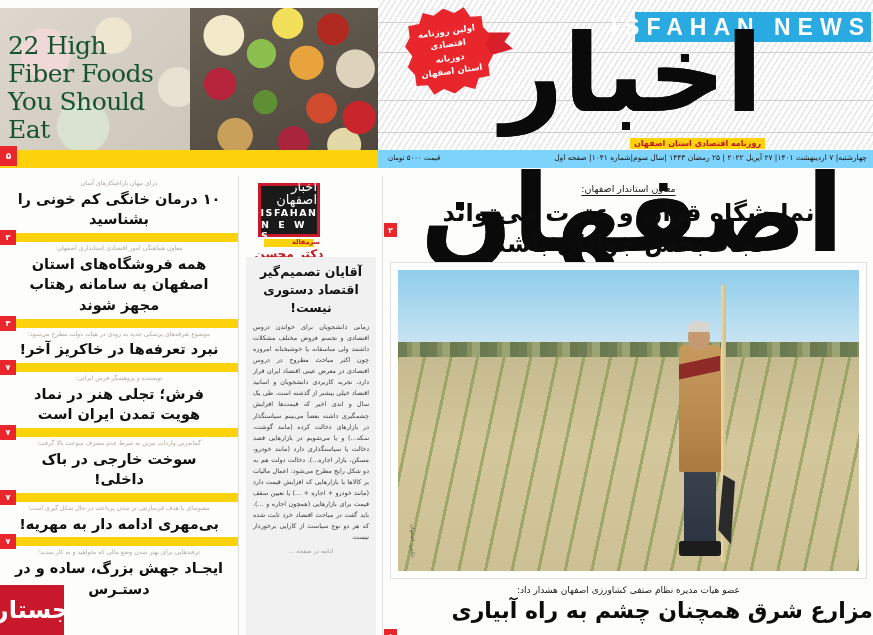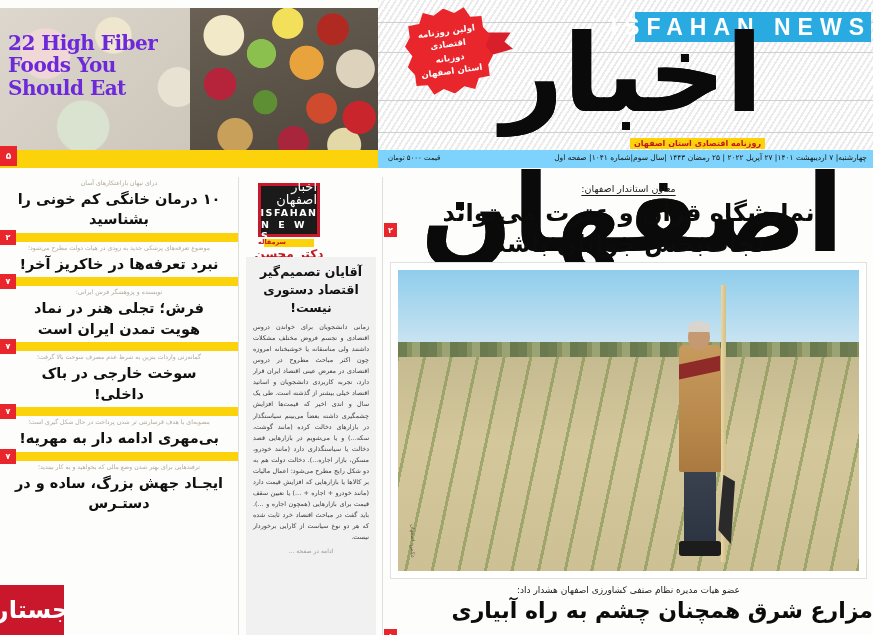--- a/index.html
+++ b/index.html
@@ -46,22 +46,22 @@
       radial-gradient(circle at 70% 66%, #d04b2d 0 9%, transparent 9.5%),
       radial-gradient(circle at 90% 72%, #c8262c 0 8%, transparent 8.5%),
       radial-gradient(circle at 24% 84%, #c9a05a 0 9%, transparent 9.5%),
       radial-gradient(circle at 55% 88%, #a8253b 0 9%, transparent 9.5%),
       radial-gradient(circle at 82% 90%, #e3d9a8 0 8%, transparent 8.5%),
       linear-gradient(160deg, #6a6054, #4d463c);
   }
   .promo-title {
     position: absolute; left: 8px; top: 24px; width: 165px;
     font-family: "DejaVu Serif", "Liberation Serif", serif;
-    font-weight: 700; font-size: 20px; line-height: 1.12;
-    color: #6d28d9; letter-spacing: -0.5px;
+    font-weight: 400; font-size: 25px; line-height: 1.12;
+    color: #14532d; letter-spacing: -0.5px;
   }
 
   
   .masthead { position: absolute; left: 378px; top: 0; width: 495px; height: 168px; }
   .mast-hatch {
     position: absolute; left: 0; top: 0; width: 495px; height: 150px;
     background: repeating-linear-gradient(-58deg, #ffffff 0 3px, #ebebeb 3px 5px);
   }
   .mast-rule { position: absolute; left: 0; width: 495px; height: 1px; background: #cfcfcf; }
   .isfahan-news-bar {
@@ -167,21 +167,21 @@
   }
   .ed-logo .ar { color: #fff; font-size: 13px; direction: rtl; line-height: 1; }
   .ed-logo .en1 { color: #fff; font-size: 9.5px; letter-spacing: 1.5px; font-weight: 600; }
   .ed-logo .en2 { color: #fff; font-size: 9.5px; letter-spacing: 3px; font-weight: 600; }
   .ed-tagbar {
     position: absolute; left: 24px; top: 62px; width: 50px; height: 8px;
     background: #fcd20a;
   }
   .ed-tag1 {
     position: absolute; left: 18px; top: 61px; width: 62px;
-    text-align: left; direction: rtl; font-size: 6.5px;
+    text-align: right; direction: rtl; font-size: 6.5px;
     color: #c3161c; font-weight: 700;
   }
   .ed-tag2 {
     position: absolute; left: 10px; top: 70px; width: 78px;
     text-align: center; direction: rtl; font-size: 12px;
     color: #c3161c; font-weight: 700;
   }
   .ed-box {
     position: absolute; left: 6px; top: 80px; width: 130px; height: 380px;
     background: #f1f1f1; padding: 6px 7px 4px;
@@ -324,20 +324,27 @@
     <div class="sidebar">
 
       <div class="side-item">
         <div class="side-kicker">درای نیهان بازاعتکارهای آسان</div>
         <div class="side-headline">۱۰ درمان خانگی کم خونی را بشناسید</div>
         <div class="side-bar">
           <div class="pg">۲</div>
         </div>
       </div>
 
+      <div class="side-item">
+        <div class="side-kicker">معاون هماهنگی امور اقتصادی استانداری اصفهان:</div>
+        <div class="side-headline">همه فروشگاه‌های استان اصفهان به سامانه رهتاب مجهز شوند</div>
+        <div class="side-bar">
+          <div class="pg">۳</div>
+        </div>
+      </div>
 
       <div class="side-item">
         <div class="side-kicker">موضوع تعرفه‌های پزشکی جدید به زودی در هیات دولت مطرح می‌شود؛</div>
         <div class="side-headline">نبرد تعرفه‌ها در خاکریز آخر!</div>
         <div class="side-bar">
           <div class="pg">۷</div>
         </div>
       </div>
 
       <div class="side-item">

